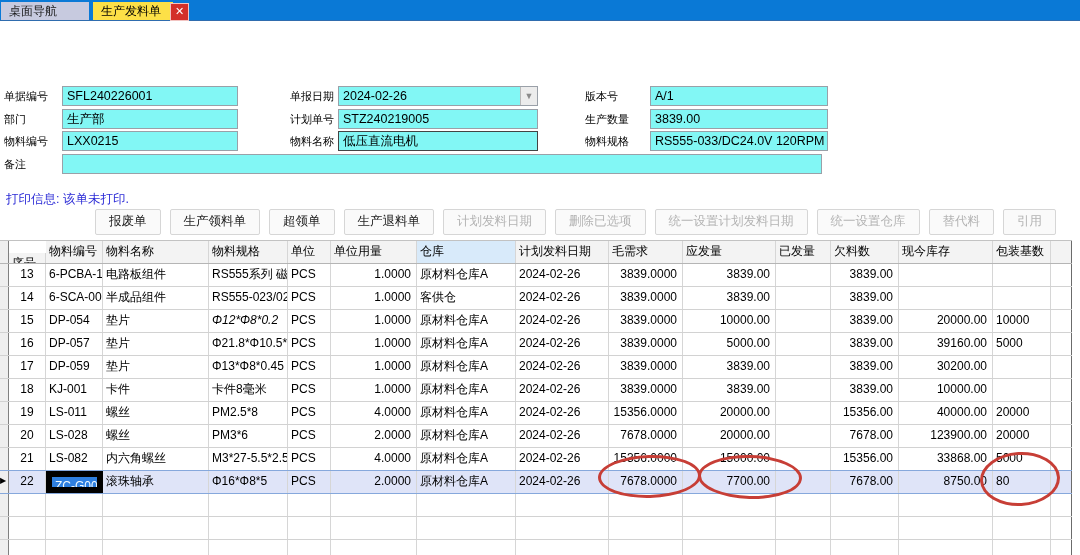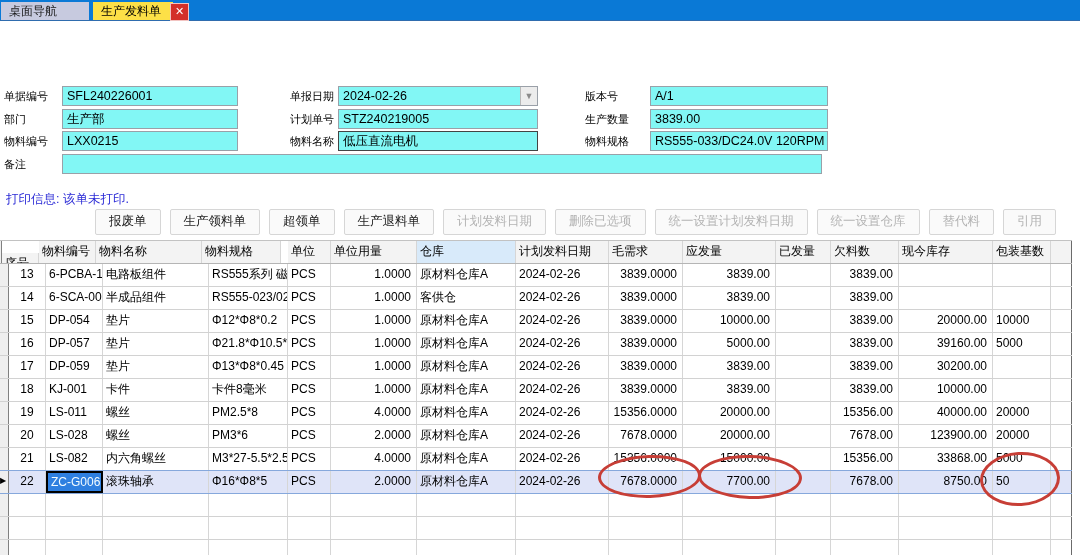--- a/index.html
+++ b/index.html
@@ -32,21 +32,21 @@
           white-space:nowrap;padding:0 3px;flex:none;}
   .g-cell.r{text-align:right;padding-right:5px;}
   .g-cell.c{text-align:center;}
   .g-hdr .g-cell{background:#f3f3f3;border-bottom:0;}
   .g-hdr{border-bottom:1px solid #b5b5b5;}
   .g-hdr .g-cell.wh{background:#d8eafa;}
   .ind{width:8px;background:#efefef;border-right:1px solid #808080;position:relative;}
   .ind .arrow{position:absolute;left:0px;top:6px;font-size:8px;line-height:8px;color:#000;}
   .g-row.sel{background:#dfe4f8;border-top:1px solid #86a8dc;border-bottom:1px solid #86a8dc;margin-top:-1px;}
   .g-row.sel .g-cell{background:#dfe4f8;}
-  .g-row .g-cell.sel-cell{background:#2e7fe0;color:#f2fbff;border:2px solid #000000;line-height:19px;}
+  .g-row .g-cell.sel-cell{background:#2e7fe0;color:#f2fbff;border:6px solid #000000;line-height:19px;}
   .g-cell.last{border-right:1px solid #6b6b6b;}
   
   .circ{position:absolute;border:3px solid rgba(199,62,54,0.78);border-radius:50%;pointer-events:none;}
   .circ1{left:598px;top:455px;width:97px;height:37px;transform:rotate(-1.5deg);}
   .circ2{left:698px;top:455px;width:98px;height:38px;transform:rotate(1.5deg);}
   .circ3{left:980px;top:452px;width:74px;height:48px;transform:rotate(-3deg);}
 </style>
 </head>
 <body>
 
@@ -101,21 +101,21 @@
     <div class="tbtn disabled">引用</div>
   </div>
 
 <div class="grid" id="grid">
     <div class="g-row g-hdr">
       <div class="ind"></div>
       <div class="g-cell l" style="width: 37px; margin-top: 12px;">序号</div>
       <div class="g-cell l" style="width: 57px;">物料编号</div>
       <div class="g-cell l" style="width: 106px;">物料名称</div>
       <div class="g-cell l" style="width: 79px;">物料规格</div>
-      <div class="g-cell l" style="width: 43px; margin-left: 7px;">单位</div>
+      <div class="g-cell l" style="width: 43px;">单位</div>
       <div class="g-cell l" style="width: 86px;">单位用量</div>
       <div class="g-cell l wh" style="width: 99px;">仓库</div>
       <div class="g-cell l" style="width: 93px;">计划发料日期</div>
       <div class="g-cell l" style="width: 74px;">毛需求</div>
       <div class="g-cell l" style="width: 93px;">应发量</div>
       <div class="g-cell l" style="width: 55px;">已发量</div>
       <div class="g-cell l" style="width: 68px;">欠料数</div>
       <div class="g-cell l" style="width: 94px;">现今库存</div>
       <div class="g-cell l" style="width: 58px;">包装基数</div>
       <div class="g-cell l last" style="width: 21px;"></div>
@@ -154,21 +154,21 @@
       <div class="g-cell r" style="width: 68px;">3839.00</div>
       <div class="g-cell r" style="width: 94px;"></div>
       <div class="g-cell l" style="width: 58px;"></div>
       <div class="g-cell l last" style="width: 21px;"></div>
     </div>
     <div class="g-row">
       <div class="ind"></div>
       <div class="g-cell c" style="width: 37px;">15</div>
       <div class="g-cell l" style="width: 57px;">DP-054</div>
       <div class="g-cell l" style="width: 106px;">垫片</div>
-      <div class="g-cell l" style="width: 79px;">Φ12*Φ8*0.2</div>
+      <div class="g-cell l" style="width: 79px; font-style: italic;">Φ12*Φ8*0.2</div>
       <div class="g-cell l" style="width: 43px;">PCS</div>
       <div class="g-cell r" style="width: 86px;">1.0000</div>
       <div class="g-cell l" style="width: 99px;">原材料仓库A</div>
       <div class="g-cell l" style="width: 93px;">2024-02-26</div>
       <div class="g-cell r" style="width: 74px;">3839.0000</div>
       <div class="g-cell r" style="width: 93px;">10000.00</div>
       <div class="g-cell r" style="width: 55px;"></div>
       <div class="g-cell r" style="width: 68px;">3839.00</div>
       <div class="g-cell r" style="width: 94px;">20000.00</div>
       <div class="g-cell l" style="width: 58px;">10000</div>
@@ -292,21 +292,21 @@
       <div class="g-cell l" style="width: 79px;">Φ16*Φ8*5</div>
       <div class="g-cell l" style="width: 43px;">PCS</div>
       <div class="g-cell r" style="width: 86px;">2.0000</div>
       <div class="g-cell l" style="width: 99px;">原材料仓库A</div>
       <div class="g-cell l" style="width: 93px;">2024-02-26</div>
       <div class="g-cell r" style="width: 74px;">7678.0000</div>
       <div class="g-cell r" style="width: 93px;">7700.00</div>
       <div class="g-cell r" style="width: 55px;"></div>
       <div class="g-cell r" style="width: 68px;">7678.00</div>
       <div class="g-cell r" style="width: 94px;">8750.00</div>
-      <div class="g-cell l" style="width: 58px;">50</div>
+      <div class="g-cell l" style="width: 58px;">80</div>
       <div class="g-cell l last" style="width: 21px;"></div>
     </div>
     <div class="g-row">
       <div class="ind"></div>
       <div class="g-cell c" style="width: 37px;"></div>
       <div class="g-cell l" style="width: 57px;"></div>
       <div class="g-cell l" style="width: 106px;"></div>
       <div class="g-cell l" style="width: 79px;"></div>
       <div class="g-cell l" style="width: 43px;"></div>
       <div class="g-cell r" style="width: 86px;"></div>

